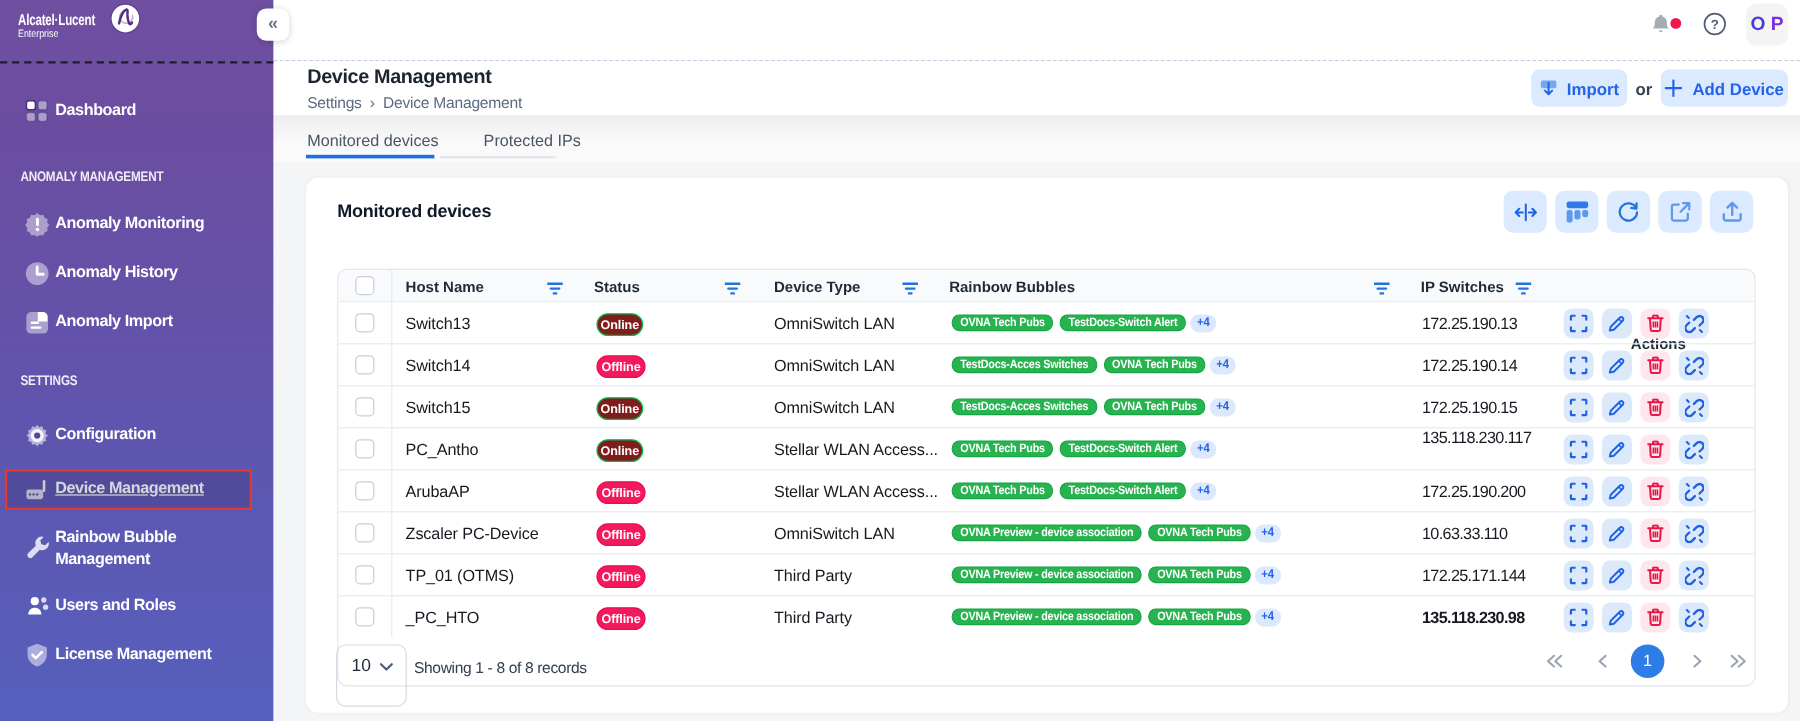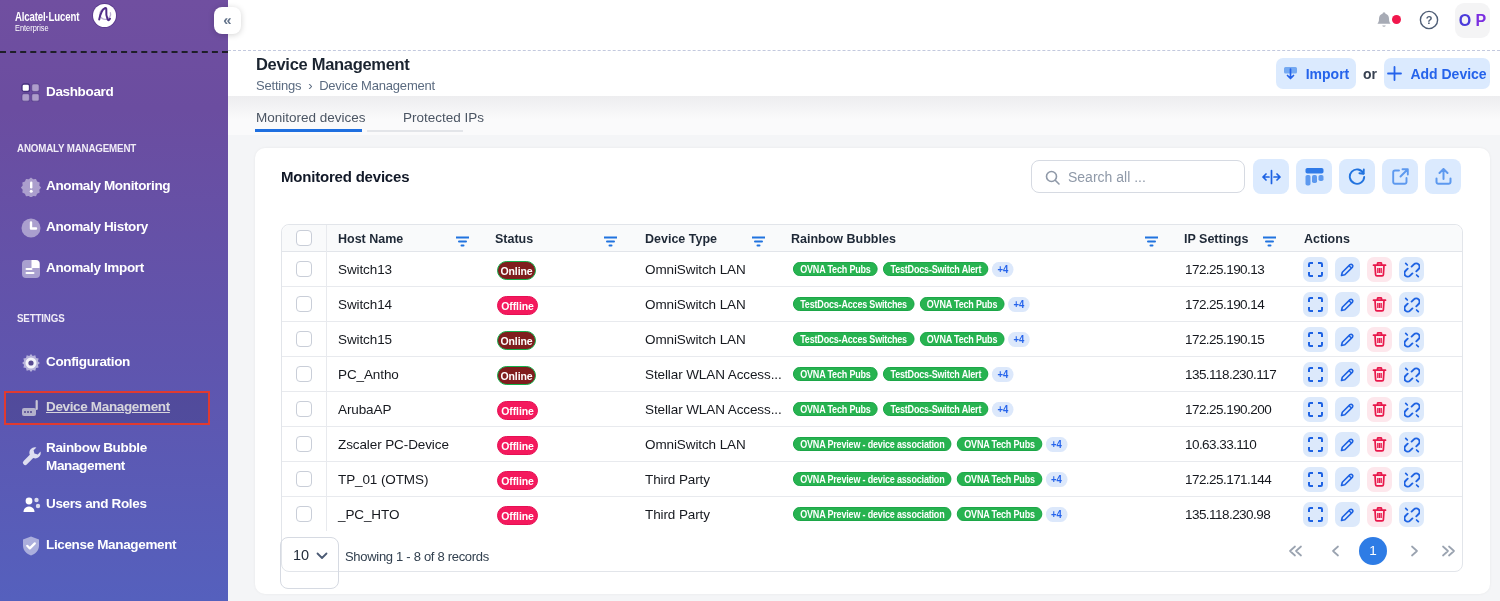--- a/index.html
+++ b/index.html
@@ -182,27 +182,20 @@
     </svg>Add Device</div>
 <div id="tabs">
   <div class="tab" style="left:28px;">Monitored devices</div>
   <div class="tab" style="left:156px;margin-left:19px;">Protected IPs</div>
   <div style="position:absolute; left:27px; top:33px; width:107px; height:3px; background:#1e6fe0;"></div>
   <div style="position:absolute; left:139px; top:34px; width:96px; height:2px; background:#e3e5e9;"></div>
 </div>
 <div id="content">
   <div id="card">
     <div id="card-title">Monitored devices</div>
-    <div id="search">
-        <svg style="position:absolute; left:13px; top:9px;" width="16" height="16" viewBox="0 0 16 16">
-          <circle cx="6.5" cy="6.5" r="5" fill="none" stroke="#8f99a8" stroke-width="1.6"></circle>
-          <path d="M10.5 10.5 l3.5 3.5" stroke="#8f99a8" stroke-width="1.6" stroke-linecap="round"></path>
-        </svg>
-        <span class="ph">Search all ...</span>
-      </div>
     <div class="tbtn" style="left:998px;">
         <svg width="19" height="16" viewBox="0 0 19 16">
           <path d="M9.5 1.5 v13 M1 8 h6 M18 8 h-6 M4 5 L1 8 l3 3 M15 5 l3 3 -3 3" fill="none" stroke="#1d62e3" stroke-width="1.7" stroke-linecap="round" stroke-linejoin="round"></path>
         </svg>
       </div>
     <div class="tbtn" style="left:1041px;">
         <svg width="19" height="19" viewBox="0 0 19 19">
           <rect x="0.5" y="1" width="18" height="5.5" rx="1.8" fill="#2f7ae8"></rect>
           <rect x="0.5" y="8" width="5" height="10.5" rx="1.8" fill="#5d99ef"></rect>
           <rect x="7" y="8" width="5" height="8" rx="1.8" fill="#5d99ef"></rect>
@@ -239,25 +232,25 @@
               <path d="M0.5 1.5 h12 M3 5.5 h7 M5.5 9.5 h2" stroke="#2173df" stroke-width="2" stroke-linecap="round"></path>
             </svg></span>
         <div class="th" style="left:363px;">Device Type</div>
           <span class="flt" style="left:470px;"><svg width="13" height="11" viewBox="0 0 13 11">
               <path d="M0.5 1.5 h12 M3 5.5 h7 M5.5 9.5 h2" stroke="#2173df" stroke-width="2" stroke-linecap="round"></path>
             </svg></span>
         <div class="th" style="left:509px;">Rainbow Bubbles</div>
           <span class="flt" style="left:863px;"><svg width="13" height="11" viewBox="0 0 13 11">
               <path d="M0.5 1.5 h12 M3 5.5 h7 M5.5 9.5 h2" stroke="#2173df" stroke-width="2" stroke-linecap="round"></path>
             </svg></span>
-        <div class="th" style="left:902px;">IP Settings</div>
+        <div class="th" style="left:902px;">IP Switches</div>
           <span class="flt" style="left:981px;"><svg width="13" height="11" viewBox="0 0 13 11">
               <path d="M0.5 1.5 h12 M3 5.5 h7 M5.5 9.5 h2" stroke="#2173df" stroke-width="2" stroke-linecap="round"></path>
             </svg></span>
-        <div class="th" style="left:1022px;">Actions</div>
+        <div class="th" style="left:1077px;margin-top:48px;">Actions</div>
       </div>
       <div id="vline"></div>
 <div class="row" style="top:27px;">
           <div class="cb" style="top:9px;"></div>
           <div class="cell" style="left:56px; top:10px;">Switch13</div>
           <div class="pill online" style="left:215px; top:9px; width:39px;">Online</div>
           <div class="cell" style="left:363px; top:10px;">OmniSwitch LAN</div>
           <div class="bubwrap">
             <span class="bub">OVNA Tech Pubs</span>
             <span class="bub">TestDocs-Switch Alert</span>
@@ -361,21 +354,21 @@
 <div class="row" style="top:132px;">
           <div class="cb" style="top:9px;"></div>
           <div class="cell" style="left:56px; top:10px;">PC_Antho</div>
           <div class="pill online" style="left:215px; top:9px; width:39px;">Online</div>
           <div class="cell" style="left:363px; top:10px;">Stellar WLAN Access...</div>
           <div class="bubwrap">
             <span class="bub">OVNA Tech Pubs</span>
             <span class="bub">TestDocs-Switch Alert</span>
             <span class="plus">+4</span>
           </div>
-          <div class="cell ipc" style="left:903px; top:10px;">135.118.230.117</div>
+          <div class="cell ipc" style="left:903px; top:0;">135.118.230.117</div>
           <div class="act" style="left:1021px; top:5px;">
             <svg width="15" height="15" viewBox="0 0 15 15">
               <path d="M1 5 V2.2 a1.2 1.2 0 0 1 1.2-1.2 H5 M10 1 h2.8 A1.2 1.2 0 0 1 14 2.2 V5 M14 10 v2.8 a1.2 1.2 0 0 1 -1.2 1.2 H10 M5 14 H2.2 A1.2 1.2 0 0 1 1 12.8 V10" fill="none" stroke="#1d62e3" stroke-width="2"></path>
             </svg>
           </div>
           <div class="act" style="left:1053px; top:5px;">
             <svg width="15" height="15" viewBox="0 0 15 15">
               <path d="M1.5 13.5 l0.8-3.2 L10 2.6 a1.8 1.8 0 0 1 2.5 2.5 L4.8 12.8 z" fill="none" stroke="#1d62e3" stroke-width="1.6" stroke-linejoin="round"></path>
               <path d="M9 3.7 l2.4 2.4" stroke="#1d62e3" stroke-width="1.4"></path>
             </svg>
@@ -501,21 +494,21 @@
 <div class="row" style="top:272px;">
           <div class="cb" style="top:9px;"></div>
           <div class="cell" style="left:56px; top:10px;">_PC_HTO</div>
           <div class="pill offline" style="left:215px; top:9px; width:41px;">Offline</div>
           <div class="cell" style="left:363px; top:10px;">Third Party</div>
           <div class="bubwrap">
             <span class="bub">OVNA Preview - device association</span>
             <span class="bub">OVNA Tech Pubs</span>
             <span class="plus">+4</span>
           </div>
-          <div class="cell ipc" style="left:903px; top:10px;">135.118.230.98</div>
+          <div class="cell ipc" style="left:903px; top:10px;font-weight:bold;">135.118.230.98</div>
           <div class="act" style="left:1021px; top:5px;">
             <svg width="15" height="15" viewBox="0 0 15 15">
               <path d="M1 5 V2.2 a1.2 1.2 0 0 1 1.2-1.2 H5 M10 1 h2.8 A1.2 1.2 0 0 1 14 2.2 V5 M14 10 v2.8 a1.2 1.2 0 0 1 -1.2 1.2 H10 M5 14 H2.2 A1.2 1.2 0 0 1 1 12.8 V10" fill="none" stroke="#1d62e3" stroke-width="2"></path>
             </svg>
           </div>
           <div class="act" style="left:1053px; top:5px;">
             <svg width="15" height="15" viewBox="0 0 15 15">
               <path d="M1.5 13.5 l0.8-3.2 L10 2.6 a1.8 1.8 0 0 1 2.5 2.5 L4.8 12.8 z" fill="none" stroke="#1d62e3" stroke-width="1.6" stroke-linejoin="round"></path>
               <path d="M9 3.7 l2.4 2.4" stroke="#1d62e3" stroke-width="1.4"></path>
             </svg>

